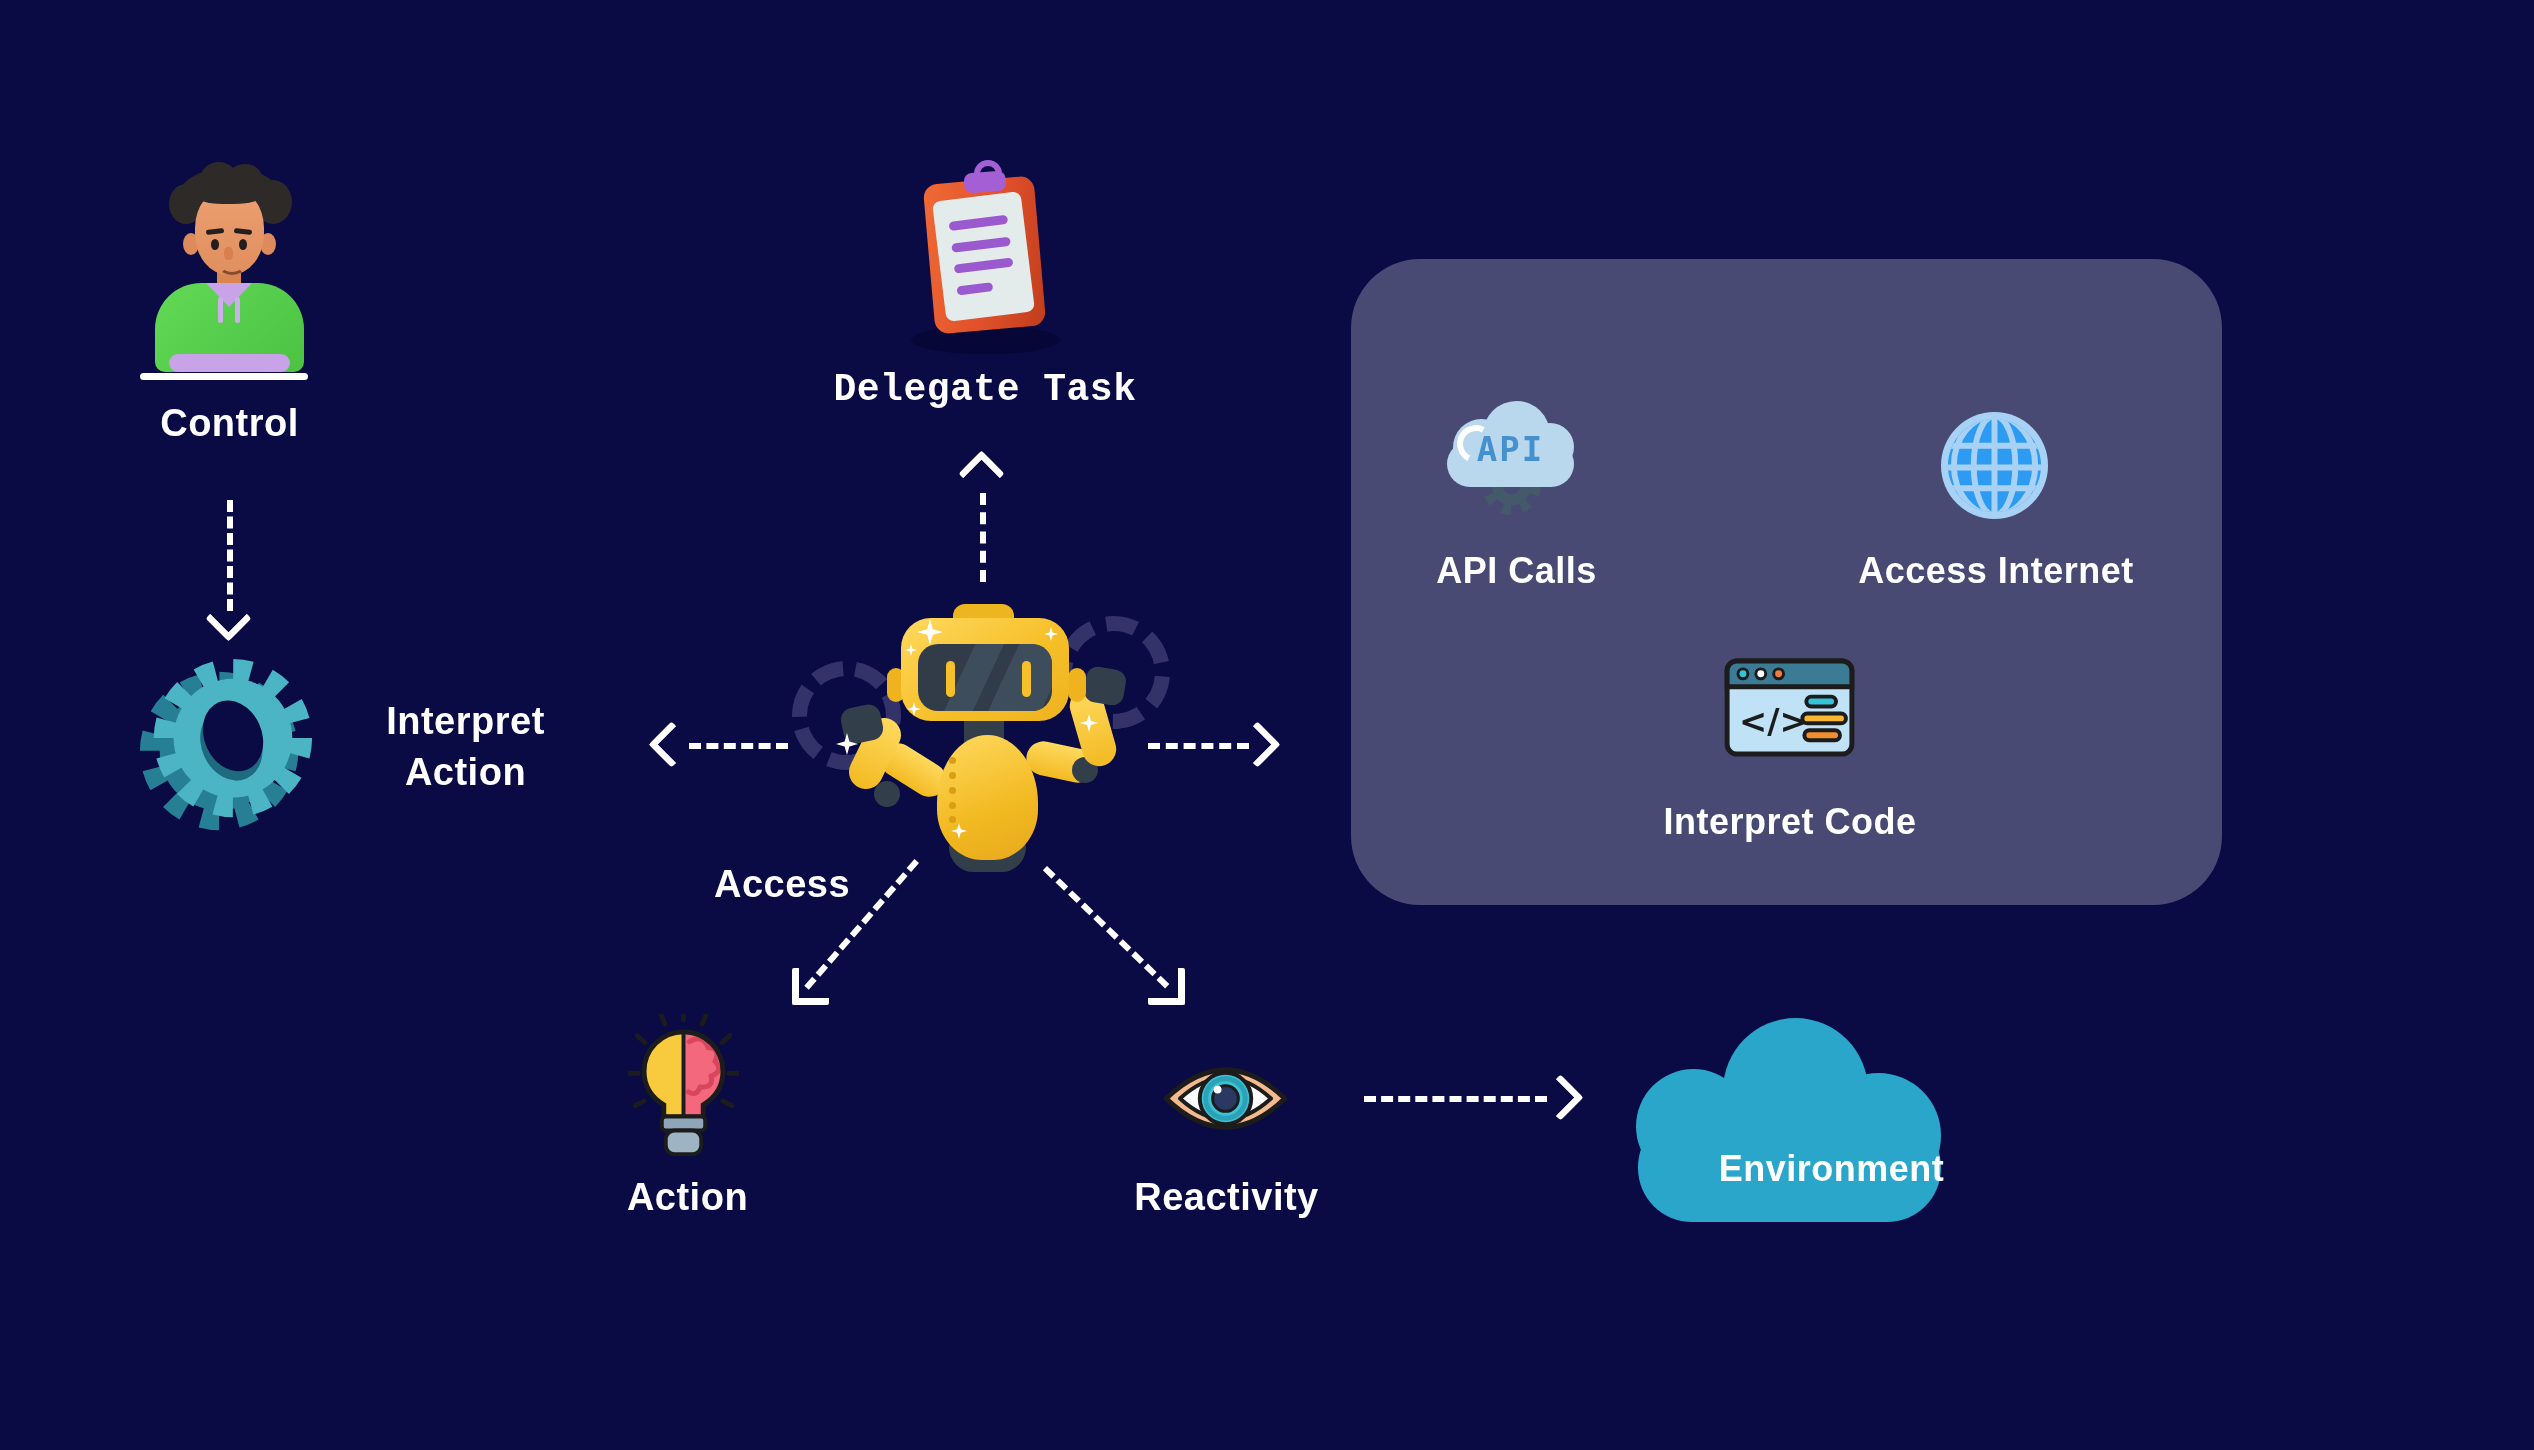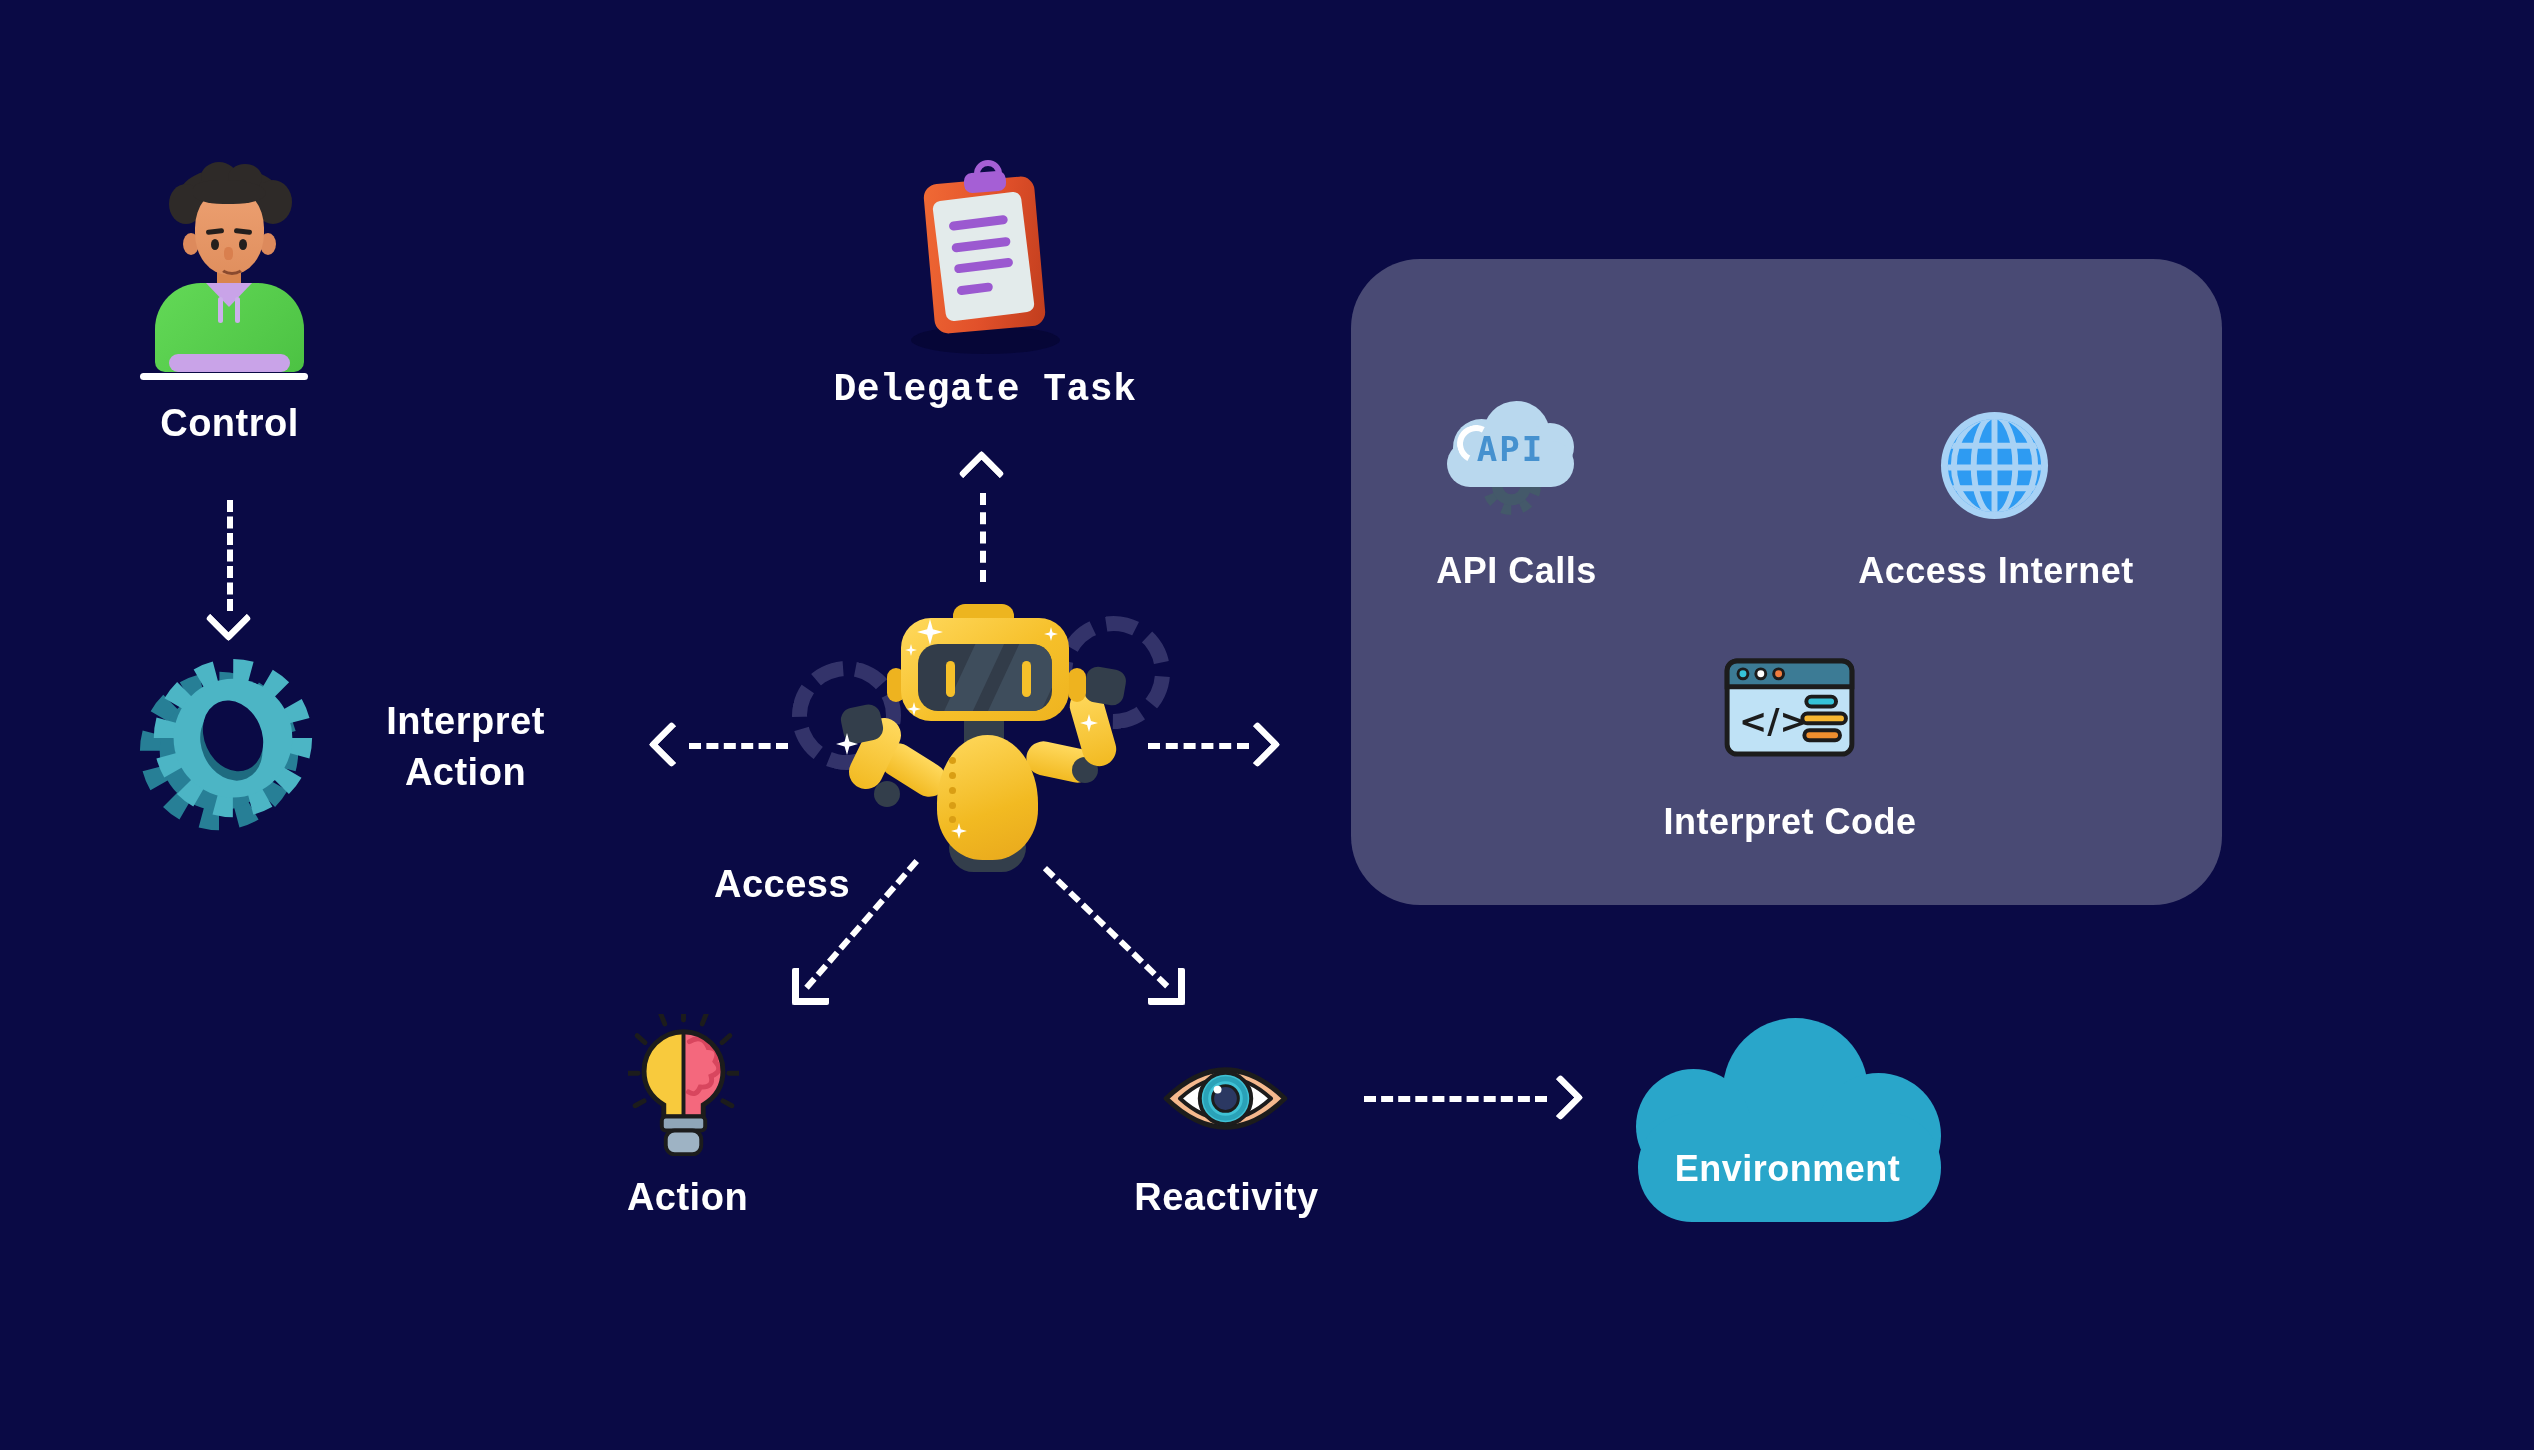--- a/index.html
+++ b/index.html
@@ -267,21 +267,21 @@
 
   <div class="dash-h" style="left:1364px;top:1096px;width:183px;"></div>
   <div class="chev" style="left:1544px;top:1081px;transform:rotate(45deg);"></div>
 
   <div class="envcloud">
     <div class="c" style="left:87px;top:0;width:145px;height:145px;"></div>
     <div class="c" style="left:0;top:51px;width:115px;height:115px;"></div>
     <div class="c" style="left:180px;top:55px;width:125px;height:125px;"></div>
     <div class="b"></div>
   </div>
-  <div class="lbl small" style="left:1639px;top:1143px;width:297px;">
+  <div class="lbl small" style="left:1639px;top:1143px;width:297px;padding-left:44px;">
     <div>Environment</div>
   </div>
 
   <div class="panel"></div>
 
   <svg class="abs" style="left:1477px;top:451px;" width="69" height="69" viewBox="0 0 70 70">
     <circle cx="35" cy="35" r="24" fill="none" stroke="#44596a" stroke-width="12" stroke-dasharray="9 9.85"></circle>
     <circle cx="35" cy="35" r="20" fill="#44596a"></circle>
     <circle cx="35" cy="35" r="9" fill="#494a74"></circle>
   </svg>

